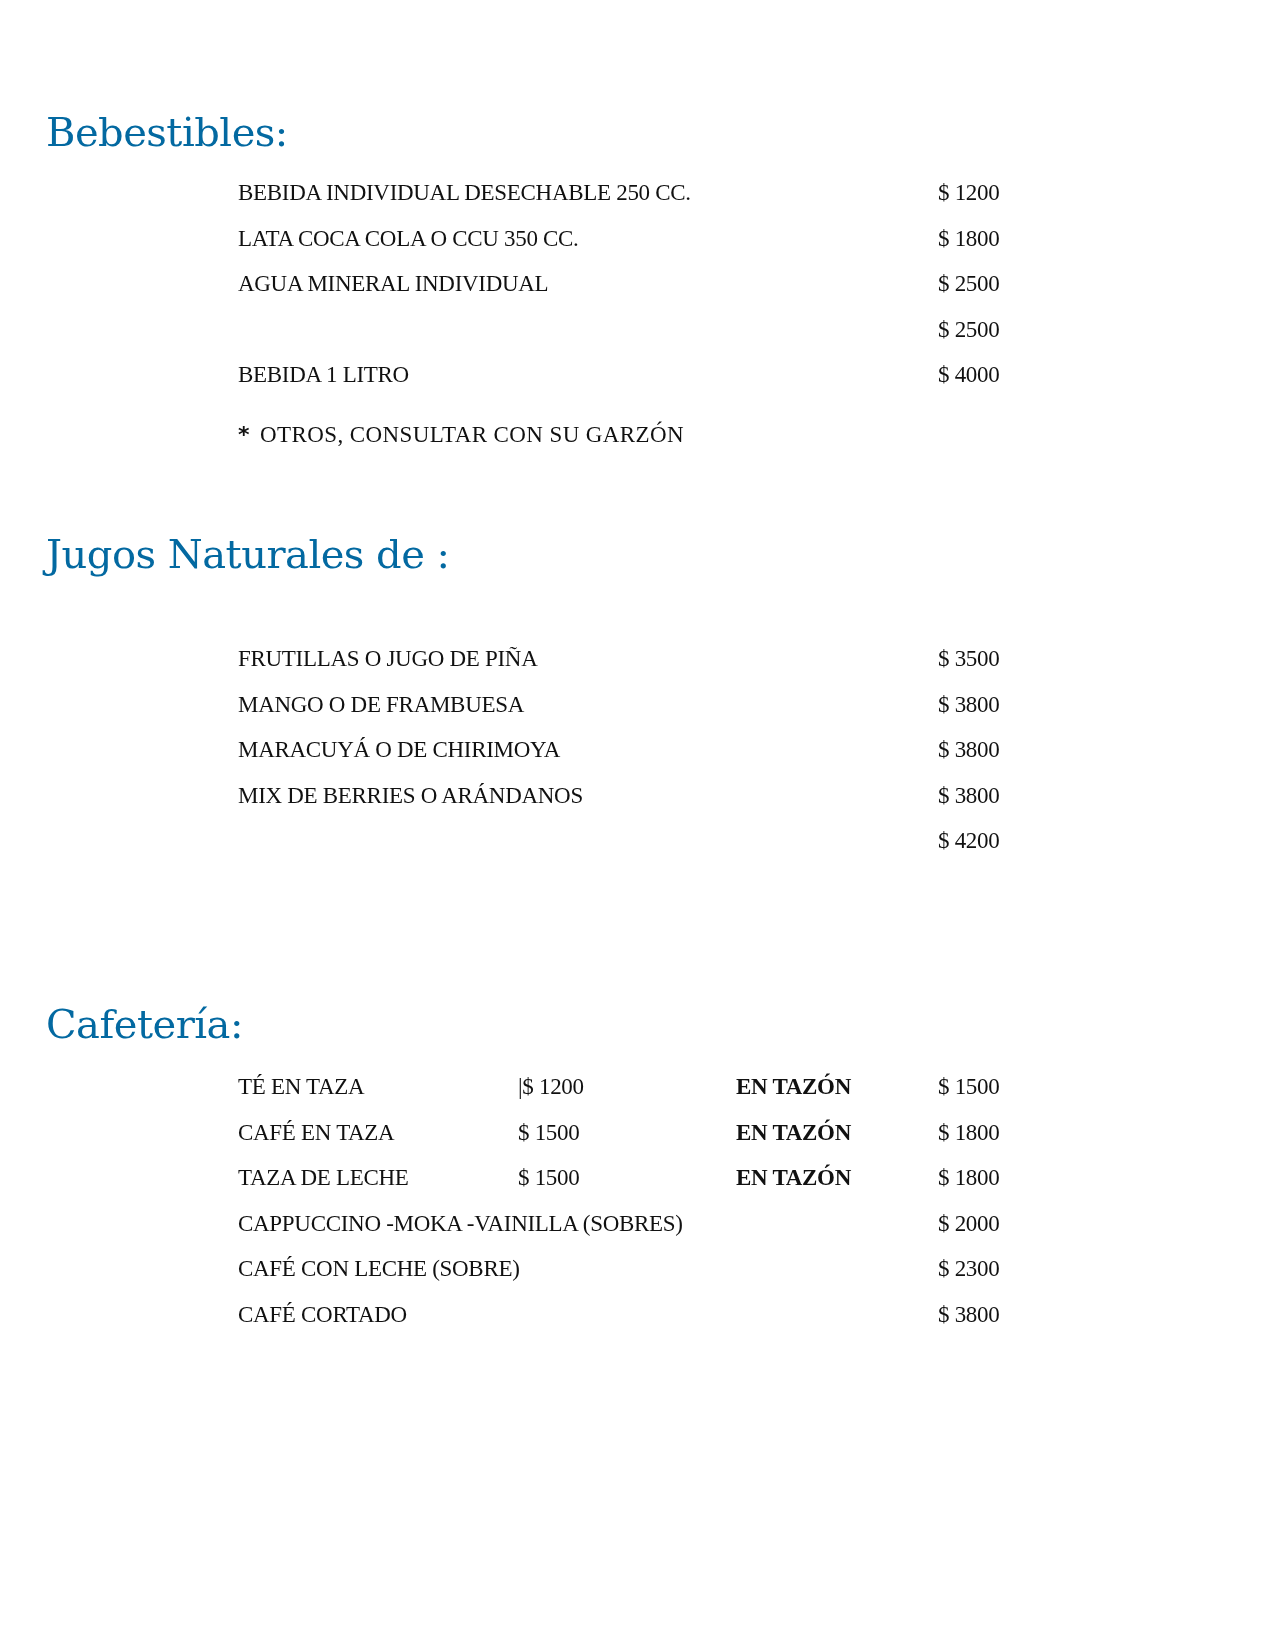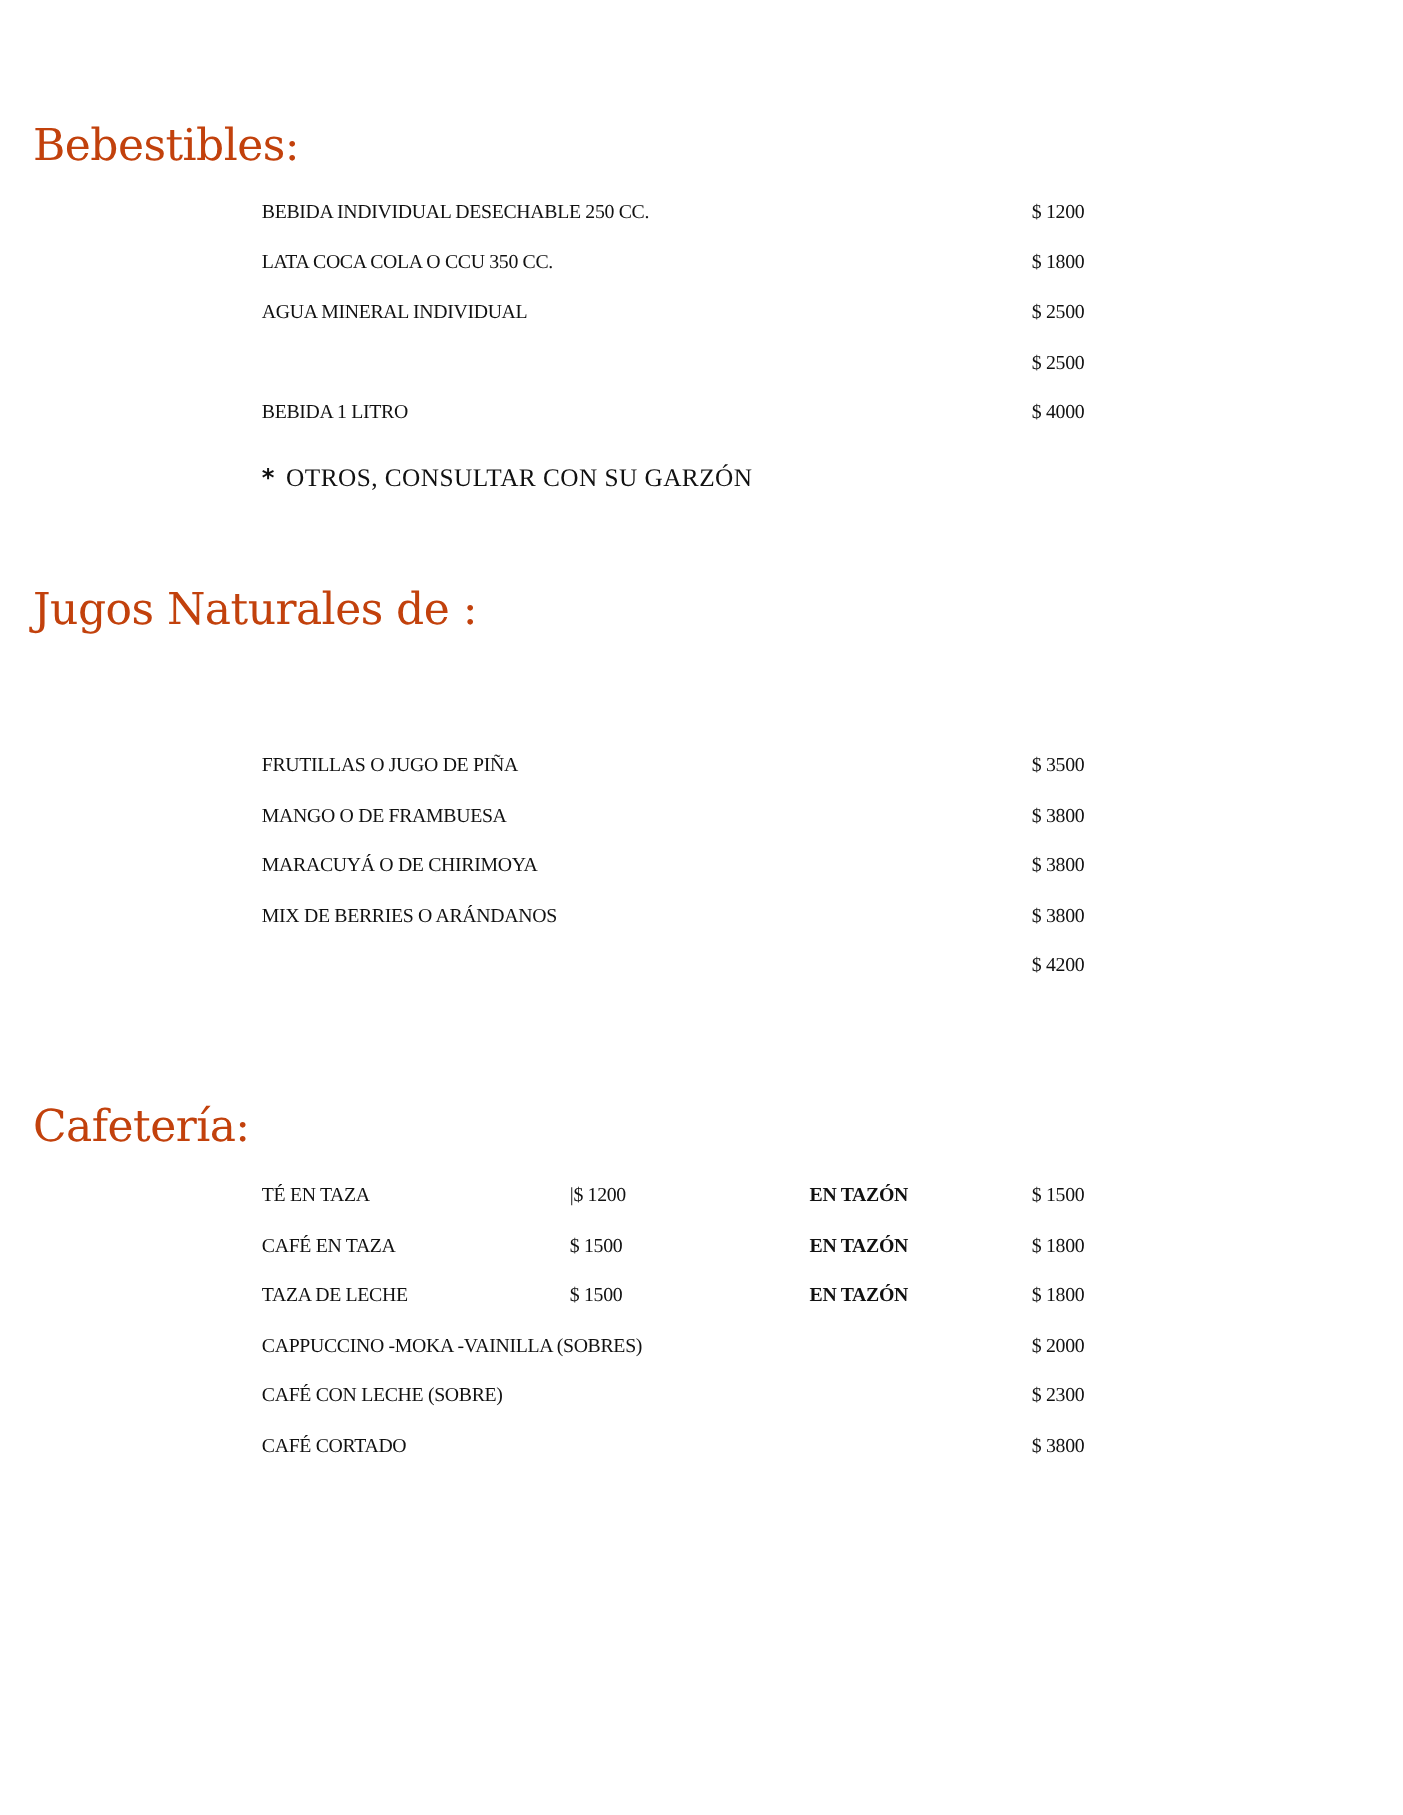--- a/index.html
+++ b/index.html
@@ -10,41 +10,41 @@
     body {
       width: 1275px;
       height: 1650px;
       position: relative;
       overflow: hidden;
       color: #111111;
       font-family: "Liberation Serif", "DejaVu Serif", serif;
     }
     .section-title {
       position: absolute;
-      left: 30px;
+      left: 46px;
       margin: 0;
       font-family: "DejaVu Serif", "Liberation Serif", serif;
       font-weight: normal;
       font-size: 40px;
       letter-spacing: -0.5px;
-      color: #c2410c;
+      color: #0369a1;
       line-height: 1;
     }
     .item-list {
       position: absolute;
       left: 238px;
       width: 800px;
       margin: 0;
       padding: 0;
       list-style: none;
     }
     .row {
       position: relative;
       height: 45.5px;
-      font-size: 18px;
+      font-size: 23px;
       line-height: 45.5px;
       text-transform: uppercase;
       white-space: nowrap;
       letter-spacing: -0.3px;
     }
     .row .name {
       position: absolute;
       left: 0;
     }
     .row .price {
@@ -99,21 +99,21 @@
     <span class="name">BEBIDA 1 LITRO</span>
     <span class="price">$ 4000</span>
   </li>
 </ul>
 <div class="note" style="top:422px;">
   <span class="asterisk">*</span>
   <span>OTROS, CONSULTAR  CON SU GARZÓN</span>
 </div>
 
 <h2 class="section-title" style="top:534px;">Jugos Naturales de :</h2>
-<ul class="item-list" style="top:673px;">
+<ul class="item-list" style="top:636px;">
   <li class="row">
     <span class="name">FRUTILLAS  O  JUGO DE PIÑA</span>
     <span class="price">$ 3500</span>
   </li>
   <li class="row">
     <span class="name">MANGO O DE FRAMBUESA</span>
     <span class="price">$ 3800</span>
   </li>
   <li class="row">
     <span class="name">MARACUYÁ  O DE CHIRIMOYA</span>

